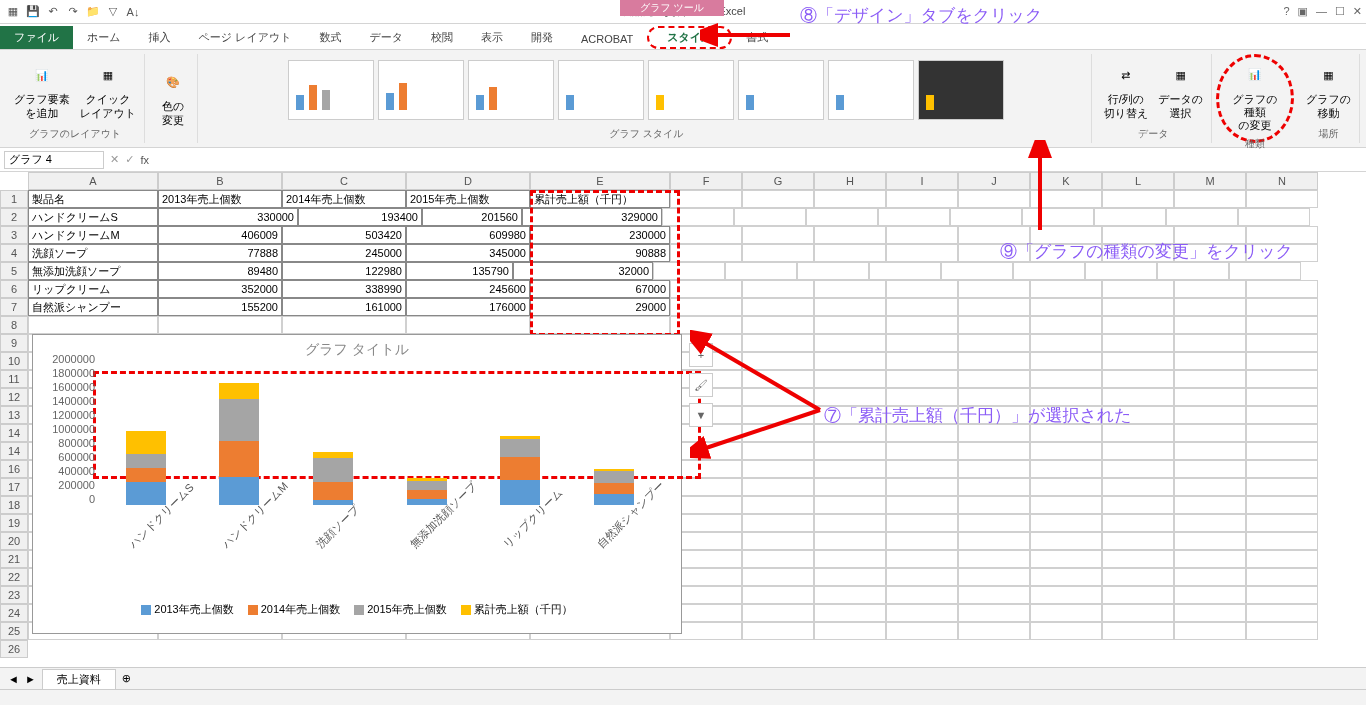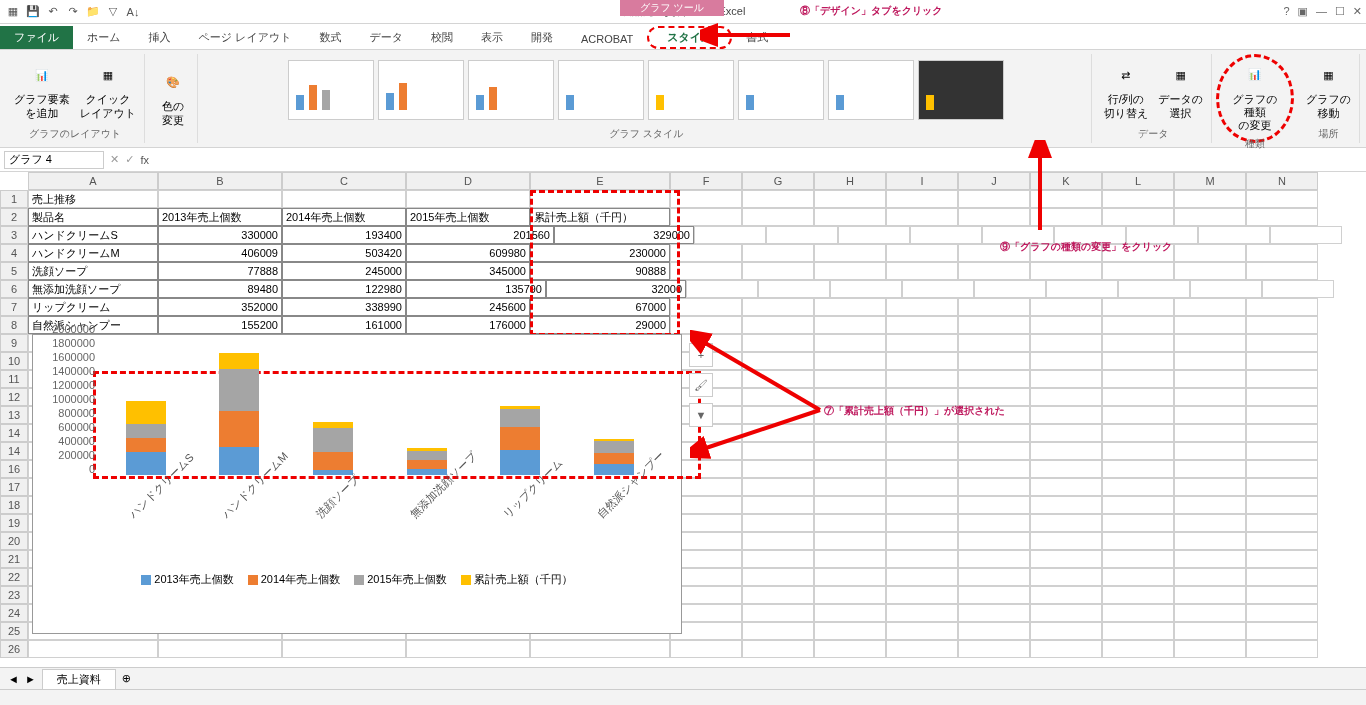--- a/index.html
+++ b/index.html
@@ -45,21 +45,21 @@
 .seg{width:100%}
 .xaxis{display:flex;justify-content:space-around;margin:6px 20px 0 66px;font-size:9px;color:#555}
 .xaxis div{transform:rotate(-45deg);transform-origin:top left;width:40px;white-space:nowrap;margin-top:30px}
 .legend{display:flex;justify-content:center;gap:14px;font-size:10px;margin-top:46px}
 .lg{display:flex;align-items:center;gap:3px}
 .lg i{width:10px;height:10px;display:inline-block}
 .chart-icons{position:absolute;right:-32px;top:8px;display:flex;flex-direction:column;gap:6px}
 .chart-icons div{width:24px;height:24px;border:1px solid #ccc;background:#fff;text-align:center;line-height:22px;color:#666}
 .dash-red{border:3px dashed #e00}
 .circ-red{border:3px dashed #e00;border-radius:50%}
-.annot{position:absolute;font-size:10px;font-weight:bold;color:#be185d}
+.annot{position:absolute;font-size:17px;font-weight:normal;color:#8b5cf6}
 .arrow{position:absolute;pointer-events:none}
 .sheet-tabs{position:absolute;bottom:16px;left:0;right:0;height:22px;display:flex;align-items:center;border-top:1px solid #ccc;background:#f3f3f3;padding:0 8px;gap:6px}
 .stab{padding:2px 14px;background:#fff;border:1px solid #ccc;border-bottom:none}
 .status{position:absolute;bottom:0;left:0;right:0;height:16px;background:#f3f3f3;border-top:1px solid #ccc}
 svg.mini-chart{width:80px;height:50px}
 </style>
 </head>
 <body>
 
 <div class="qat">
@@ -248,56 +248,40 @@
       <div>20</div>
       <div>21</div>
       <div>22</div>
       <div>23</div>
       <div>24</div>
       <div>25</div>
       <div>26</div>
     </div>
  <div class="cells" id="cells">
       <div class="row">
-        <div class="cell" style="width: 130px;">売上推移</div>
-        <div class="cell" style="width: 124px;"></div>
-        <div class="cell" style="width: 124px;"></div>
-        <div class="cell" style="width: 124px;"></div>
-        <div class="cell" style="width: 140px;"></div>
-        <div class="cell" style="width: 72px;"></div>
-        <div class="cell" style="width: 72px;"></div>
-        <div class="cell" style="width: 72px;"></div>
-        <div class="cell" style="width: 72px;"></div>
-        <div class="cell" style="width: 72px;"></div>
-        <div class="cell" style="width: 72px;"></div>
-        <div class="cell" style="width: 72px;"></div>
-        <div class="cell" style="width: 72px;"></div>
-        <div class="cell" style="width: 72px;"></div>
-      </div>
-      <div class="row">
         <div class="cell" style="width: 130px; border-color: rgb(136, 136, 136);">製品名</div>
         <div class="cell" style="width: 124px; border-color: rgb(136, 136, 136);">2013年売上個数</div>
         <div class="cell" style="width: 124px; border-color: rgb(136, 136, 136);">2014年売上個数</div>
         <div class="cell" style="width: 124px; border-color: rgb(136, 136, 136);">2015年売上個数</div>
         <div class="cell" style="width: 140px; border-color: rgb(136, 136, 136);">累計売上額（千円）</div>
         <div class="cell" style="width: 72px;"></div>
         <div class="cell" style="width: 72px;"></div>
         <div class="cell" style="width: 72px;"></div>
         <div class="cell" style="width: 72px;"></div>
         <div class="cell" style="width: 72px;"></div>
         <div class="cell" style="width: 72px;"></div>
         <div class="cell" style="width: 72px;"></div>
         <div class="cell" style="width: 72px;"></div>
         <div class="cell" style="width: 72px;"></div>
       </div>
       <div class="row">
         <div class="cell" style="width: 130px; border-color: rgb(136, 136, 136);">ハンドクリームS</div>
-        <div class="cell num" style="width: 124px; border-color: rgb(136, 136, 136);">330000</div>
+        <div class="cell num" style="width: 140px; border-color: rgb(136, 136, 136);">330000</div>
         <div class="cell num" style="width: 124px; border-color: rgb(136, 136, 136);">193400</div>
-        <div class="cell num" style="width: 148px; border-color: rgb(136, 136, 136);">201560</div>
+        <div class="cell num" style="width: 100px; border-color: rgb(136, 136, 136);">201560</div>
         <div class="cell num" style="width: 140px; border-color: rgb(136, 136, 136);">329000</div>
         <div class="cell" style="width: 72px;"></div>
         <div class="cell" style="width: 72px;"></div>
         <div class="cell" style="width: 72px;"></div>
         <div class="cell" style="width: 72px;"></div>
         <div class="cell" style="width: 72px;"></div>
         <div class="cell" style="width: 72px;"></div>
         <div class="cell" style="width: 72px;"></div>
         <div class="cell" style="width: 72px;"></div>
         <div class="cell" style="width: 72px;"></div>
@@ -331,21 +315,21 @@
         <div class="cell" style="width: 72px;"></div>
         <div class="cell" style="width: 72px;"></div>
         <div class="cell" style="width: 72px;"></div>
         <div class="cell" style="width: 72px;"></div>
         <div class="cell" style="width: 72px;"></div>
       </div>
       <div class="row">
         <div class="cell" style="width: 130px; border-color: rgb(136, 136, 136);">無添加洗顔ソープ</div>
         <div class="cell num" style="width: 124px; border-color: rgb(136, 136, 136);">89480</div>
         <div class="cell num" style="width: 124px; border-color: rgb(136, 136, 136);">122980</div>
-        <div class="cell num" style="width: 140px; border-color: rgb(136, 136, 136);">135790</div>
+        <div class="cell num" style="width: 107px; border-color: rgb(136, 136, 136);">135790</div>
         <div class="cell num" style="width: 140px; border-color: rgb(136, 136, 136);">32000</div>
         <div class="cell" style="width: 72px;"></div>
         <div class="cell" style="width: 72px;"></div>
         <div class="cell" style="width: 72px;"></div>
         <div class="cell" style="width: 72px;"></div>
         <div class="cell" style="width: 72px;"></div>
         <div class="cell" style="width: 72px;"></div>
         <div class="cell" style="width: 72px;"></div>
         <div class="cell" style="width: 72px;"></div>
         <div class="cell" style="width: 72px;"></div>
@@ -668,20 +652,21 @@
         <div class="cell" style="width: 72px;"></div>
         <div class="cell" style="width: 72px;"></div>
         <div class="cell" style="width: 72px;"></div>
         <div class="cell" style="width: 72px;"></div>
       </div>
     </div>
 
  <div class="dash-red" style="position:absolute;left:530px;top:18px;width:150px;height:146px;pointer-events:none"></div>
 
  <div class="chart-box">
+  <div class="chart-title">グラフ タイトル</div>
   <div class="dash-red" style="position:absolute;left:60px;top:36px;width:608px;height:108px;pointer-events:none"></div>
   <div class="chart-plot" id="chartplot">
    <div class="yaxis" id="yaxis">
           <div style="bottom: 0%;">0</div>
           <div style="bottom: 10%;">200000</div>
           <div style="bottom: 20%;">400000</div>
           <div style="bottom: 30%;">600000</div>
           <div style="bottom: 40%;">800000</div>
           <div style="bottom: 50%;">1000000</div>
           <div style="bottom: 60%;">1200000</div>

